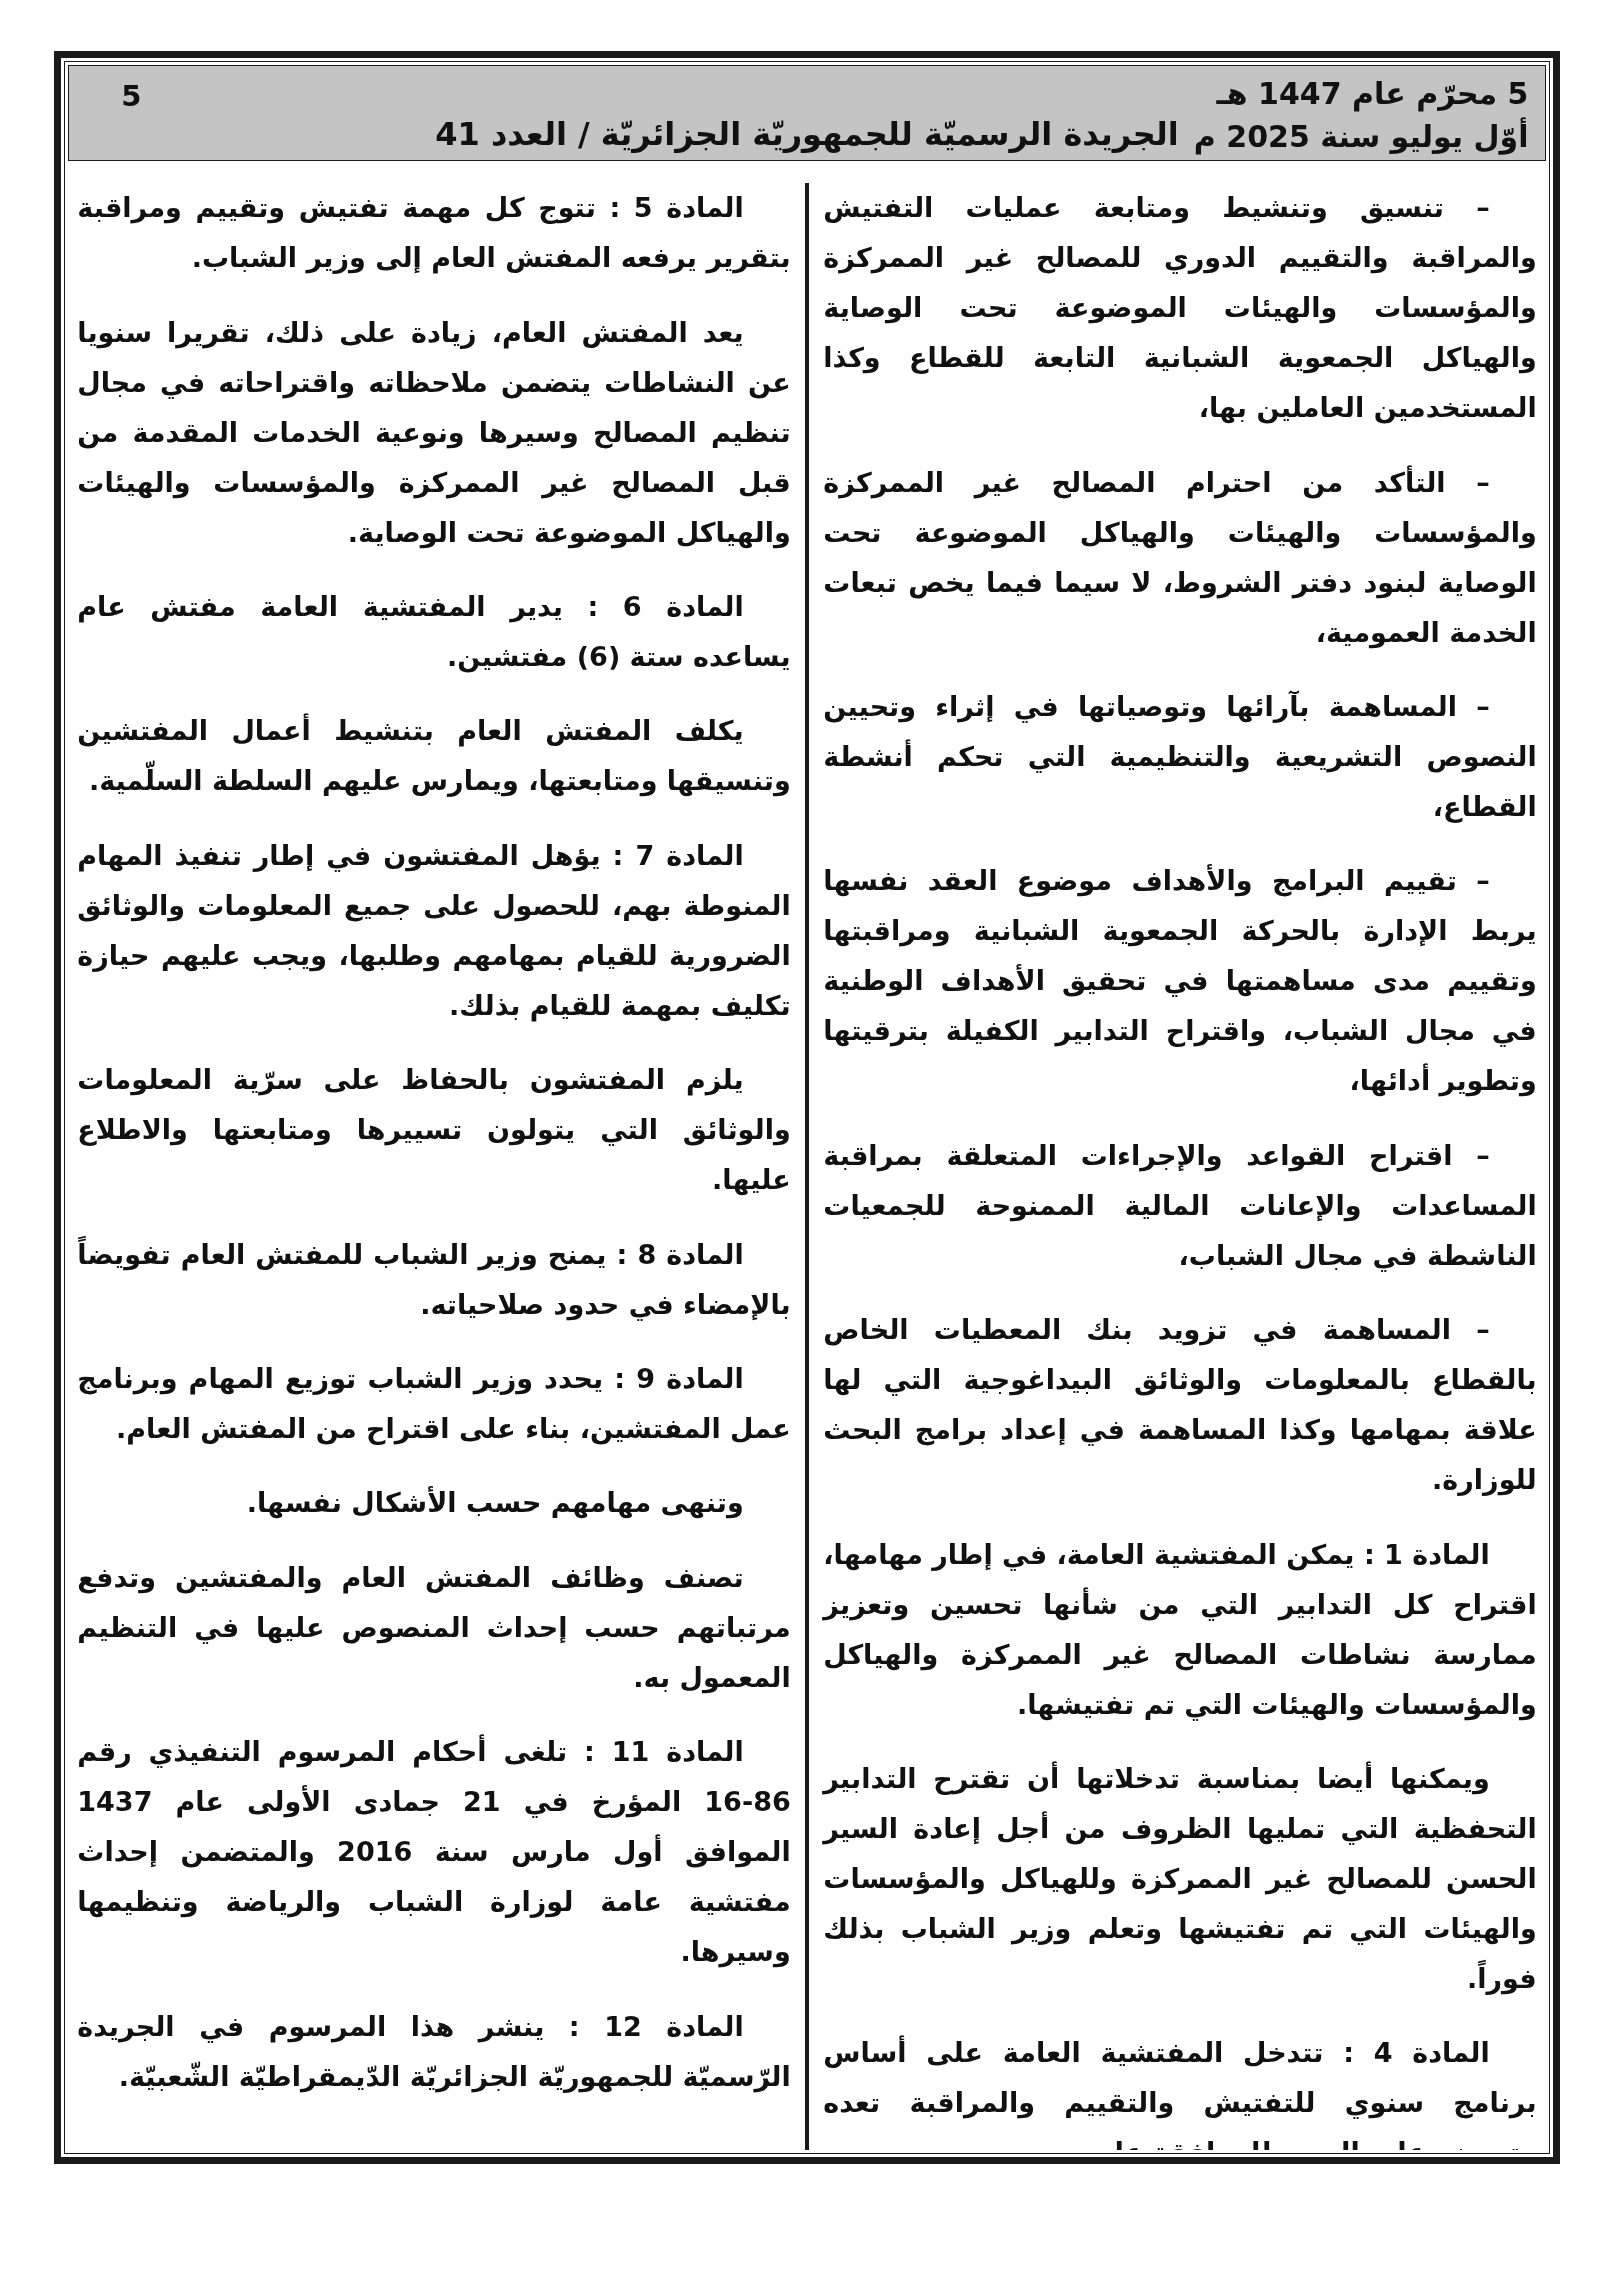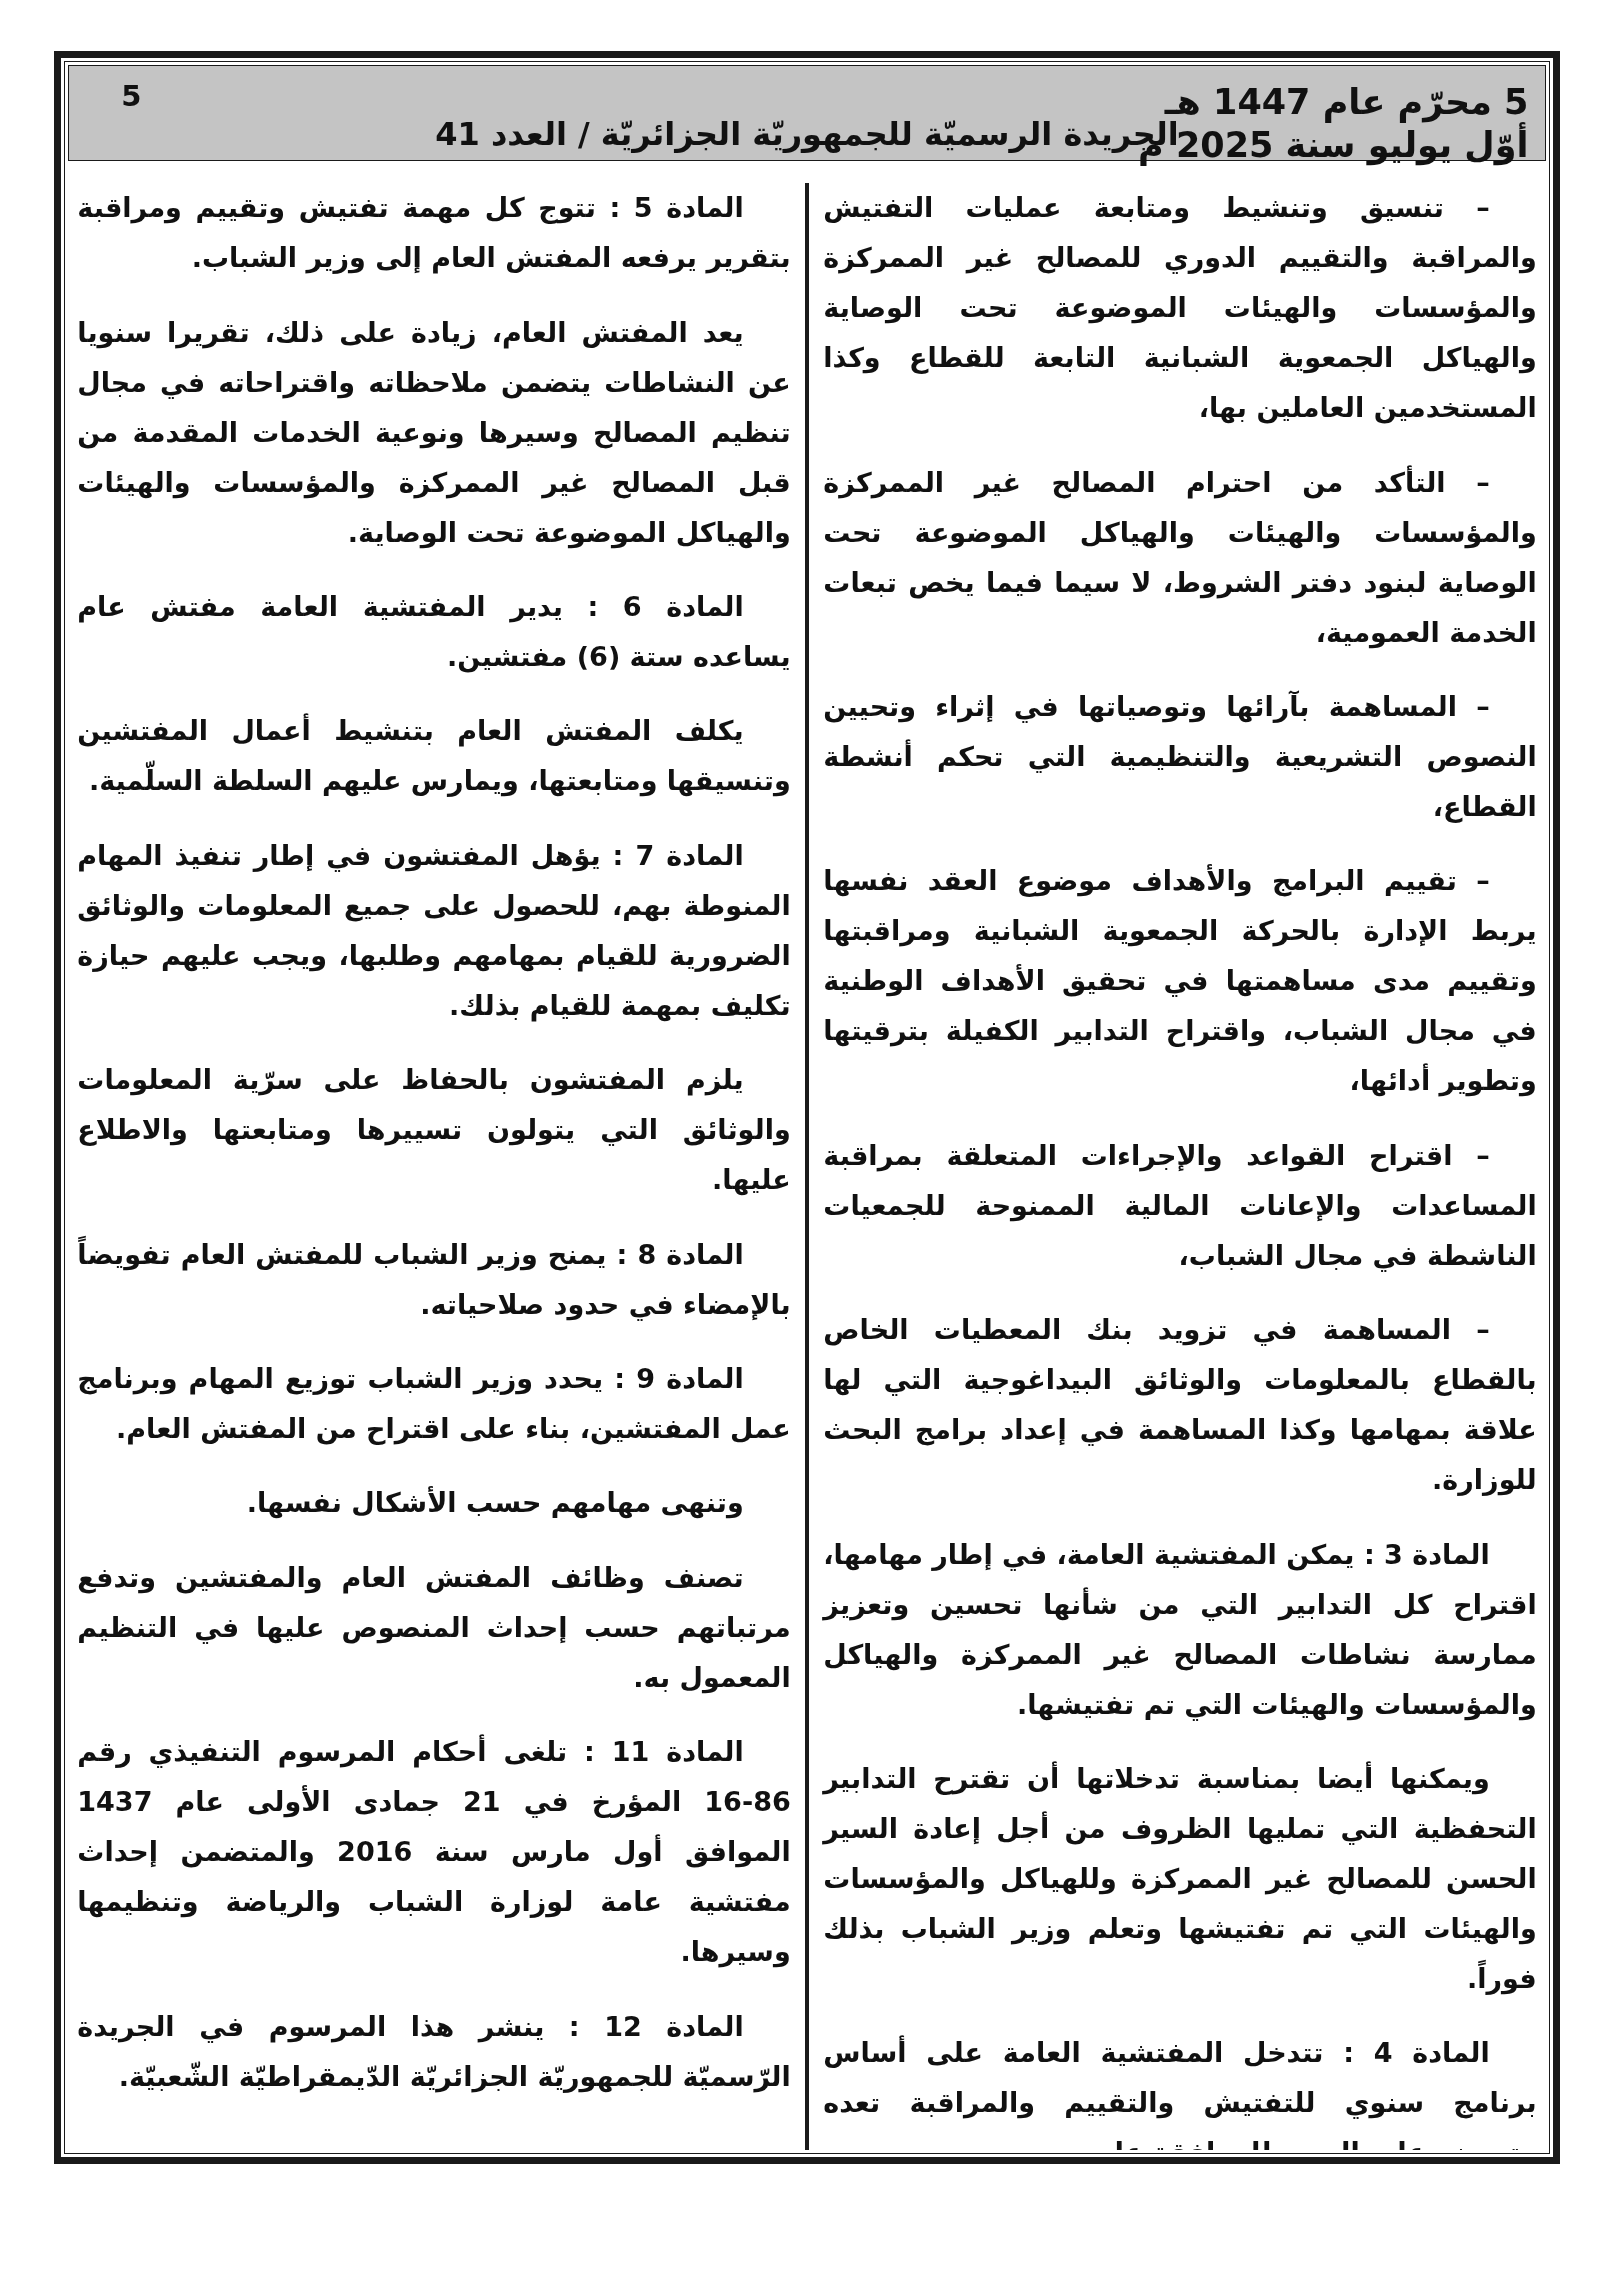--- a/index.html
+++ b/index.html
@@ -13,22 +13,22 @@
   }
   .inner-frame{
     position:absolute;inset:2.7px;border:1.8px solid #1a1a1a;
     padding:3.6px;display:flex;flex-direction:column;box-sizing:border-box;
   }
   .header-band{
     flex:none;height:96px;background:#c4c4c4;border:1.8px solid #1a1a1a;
     position:relative;direction:rtl;box-sizing:border-box;
   }
   .header-dates{
-    position:absolute;right:16.3px;top:15px;text-align:right;
-    font-weight:bold;font-size:35px;line-height:43px;white-space:nowrap;
+    position:absolute;right:16.3px;top:6px;text-align:right;
+    font-weight:bold;font-size:30px;line-height:43px;white-space:nowrap;
   }
   .journal-title{
     position:absolute;left:0;right:0;bottom:7.2px;text-align:center;
     font-weight:bold;font-size:32px;margin-top:36px;
   }
   .page-number{
     position:absolute;left:52px;top:12.7px;font-weight:bold;font-size:29px;
   }
   .body-area{
     flex:1;direction:rtl;display:flex;align-items:stretch;
@@ -60,21 +60,21 @@
     </div>
 
     <div class="body-area">
       <div class="column" id="col-right">
           <p class="para">– تنسيق وتنشيط ومتابعة عمليات التفتيش والمراقبة والتقييم الدوري للمصالح غير الممركزة والمؤسسات والهيئات الموضوعة تحت الوصاية والهياكل الجمعوية الشبانية التابعة للقطاع وكذا المستخدمين العاملين بها،</p>
           <p class="para">– التأكد من احترام المصالح غير الممركزة والمؤسسات والهيئات والهياكل الموضوعة تحت الوصاية لبنود دفتر الشروط، لا سيما فيما يخص تبعات الخدمة العمومية،</p>
           <p class="para">– المساهمة بآرائها وتوصياتها في إثراء وتحيين النصوص التشريعية والتنظيمية التي تحكم أنشطة القطاع،</p>
           <p class="para">– تقييم البرامج والأهداف موضوع العقد نفسها يربط الإدارة بالحركة الجمعوية الشبانية ومراقبتها وتقييم مدى مساهمتها في تحقيق الأهداف الوطنية في مجال الشباب، واقتراح التدابير الكفيلة بترقيتها وتطوير أدائها،</p>
           <p class="para">– اقتراح القواعد والإجراءات المتعلقة بمراقبة المساعدات والإعانات المالية الممنوحة للجمعيات الناشطة في مجال الشباب،</p>
           <p class="para">– المساهمة في تزويد بنك المعطيات الخاص بالقطاع بالمعلومات والوثائق البيداغوجية التي لها علاقة بمهامها وكذا المساهمة في إعداد برامج البحث للوزارة.</p>
-          <p class="para"><span class="article-label">المادة 3 : </span>يمكن المفتشية العامة، في إطار مهامها، اقتراح كل التدابير التي من شأنها تحسين وتعزيز ممارسة نشاطات المصالح غير الممركزة والهياكل والمؤسسات والهيئات التي تم تفتيشها.</p>
+          <p class="para"><span class="article-label">المادة 1 : </span>يمكن المفتشية العامة، في إطار مهامها، اقتراح كل التدابير التي من شأنها تحسين وتعزيز ممارسة نشاطات المصالح غير الممركزة والهياكل والمؤسسات والهيئات التي تم تفتيشها.</p>
           <p class="para">ويمكنها أيضا بمناسبة تدخلاتها أن تقترح التدابير التحفظية التي تمليها الظروف من أجل إعادة السير الحسن للمصالح غير الممركزة وللهياكل والمؤسسات والهيئات التي تم تفتيشها وتعلم وزير الشباب بذلك فوراً.</p>
           <p class="para"><span class="article-label">المادة 4 : </span>تتدخل المفتشية العامة على أساس برنامج سنوي للتفتيش والتقييم والمراقبة تعده وتعرضه على الوزير للموافقة عليه.</p>
         </div>
       <div class="column-divider"></div>
       <div class="column" id="col-left">
           <p class="para"><span class="article-label">المادة 5 : </span>تتوج كل مهمة تفتيش وتقييم ومراقبة بتقرير يرفعه المفتش العام إلى وزير الشباب.</p>
           <p class="para">يعد المفتش العام، زيادة على ذلك، تقريرا سنويا عن النشاطات يتضمن ملاحظاته واقتراحاته في مجال تنظيم المصالح وسيرها ونوعية الخدمات المقدمة من قبل المصالح غير الممركزة والمؤسسات والهيئات والهياكل الموضوعة تحت الوصاية.</p>
           <p class="para"><span class="article-label">المادة 6 : </span>يدير المفتشية العامة مفتش عام يساعده ستة (6) مفتشين.</p>
           <p class="para">يكلف المفتش العام بتنشيط أعمال المفتشين وتنسيقها ومتابعتها، ويمارس عليهم السلطة السلّمية.</p>
           <p class="para"><span class="article-label">المادة 7 : </span>يؤهل المفتشون في إطار تنفيذ المهام المنوطة بهم، للحصول على جميع المعلومات والوثائق الضرورية للقيام بمهامهم وطلبها، ويجب عليهم حيازة تكليف بمهمة للقيام بذلك.</p>

